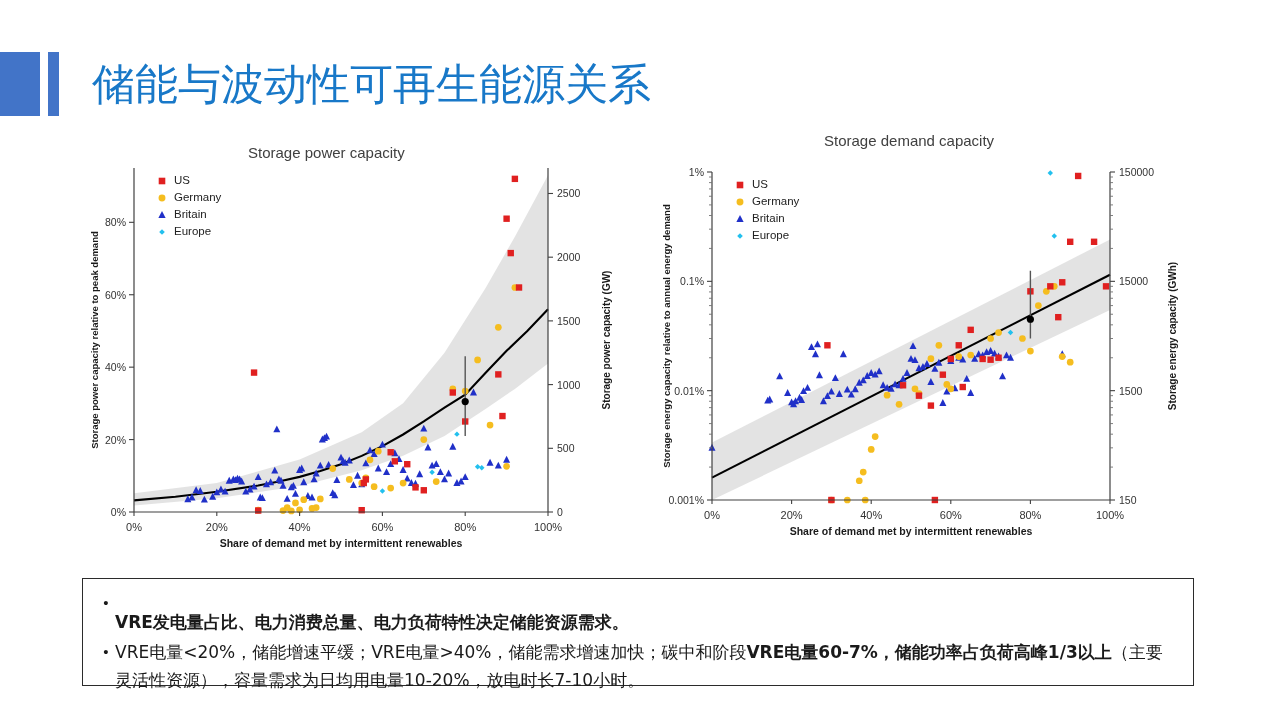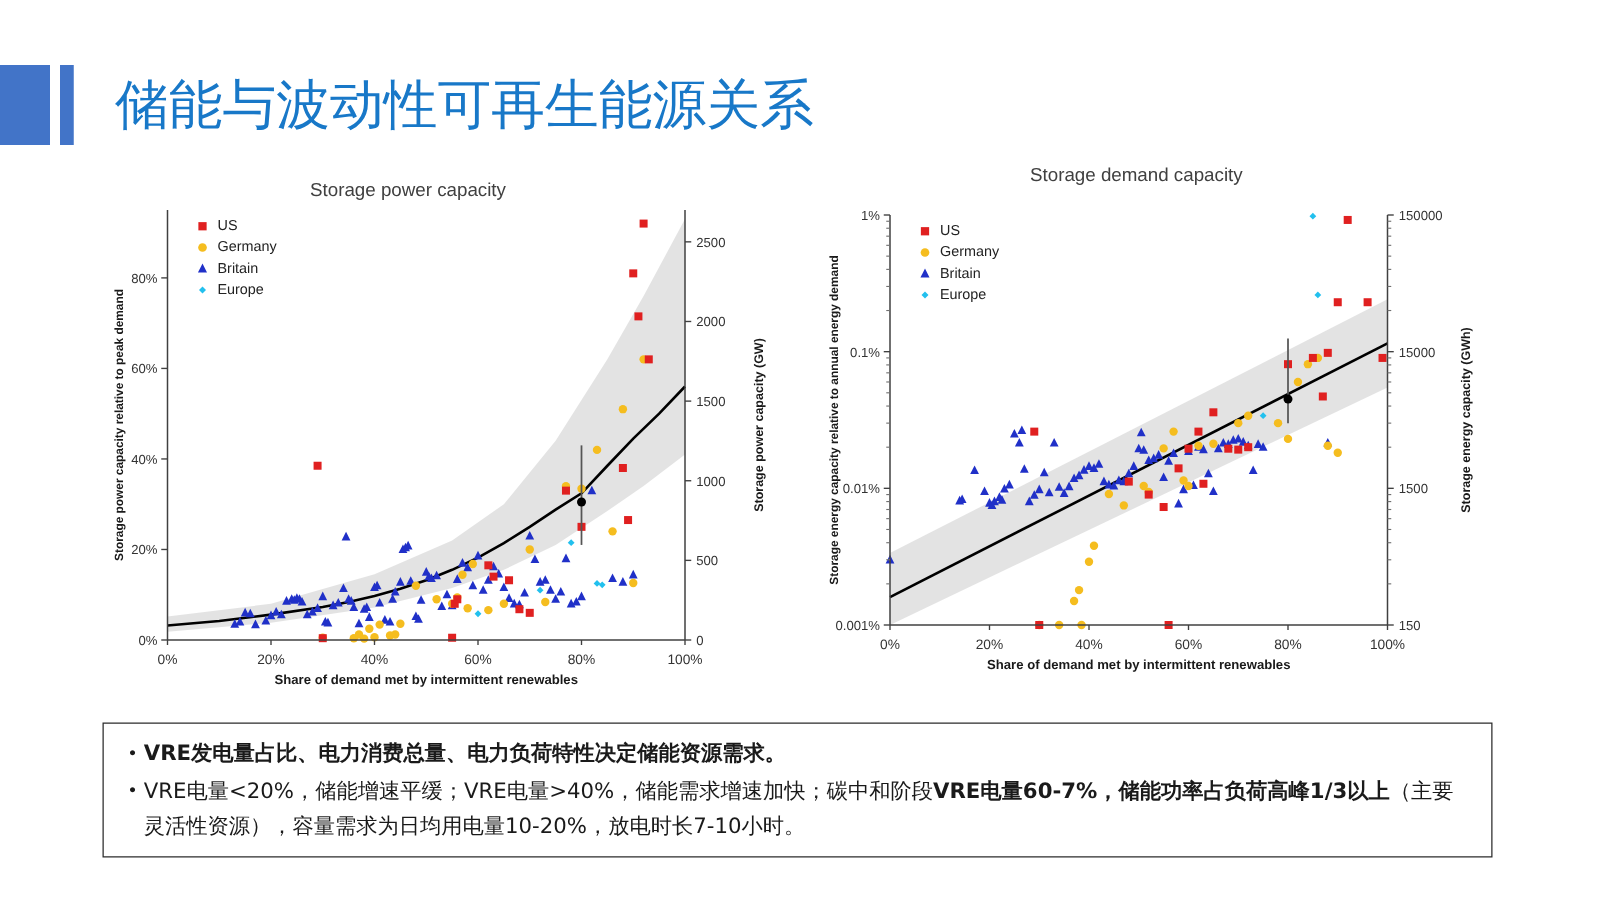--- a/index.html
+++ b/index.html
@@ -44,21 +44,21 @@
   }
   .note-line{display:flex;align-items:flex-start;margin-bottom:2px;}
   .note-bullet{
     width:18px;flex:0 0 18px;text-align:center;
     font-size:15px;line-height:28px;color:#1a1a1a;
   }
   .note-text{
     font-size:17px;line-height:28px;color:#1a1a1a;
     font-family:"DejaVu Sans","Liberation Sans",sans-serif;
   }
-  .note-text.bold{font-weight:bold;}
+  .note-text.bold{font-weight:bold;margin-top:19px;}
   .note-text .b{font-weight:bold;}
 </style>
 </head>
 <body>
 
 <div id="title-bar">
   <div class="accent-wide"></div>
   <div class="accent-gap"></div>
   <div class="accent-thin"></div>
   <div id="page-title">储能与波动性可再生能源关系</div>

